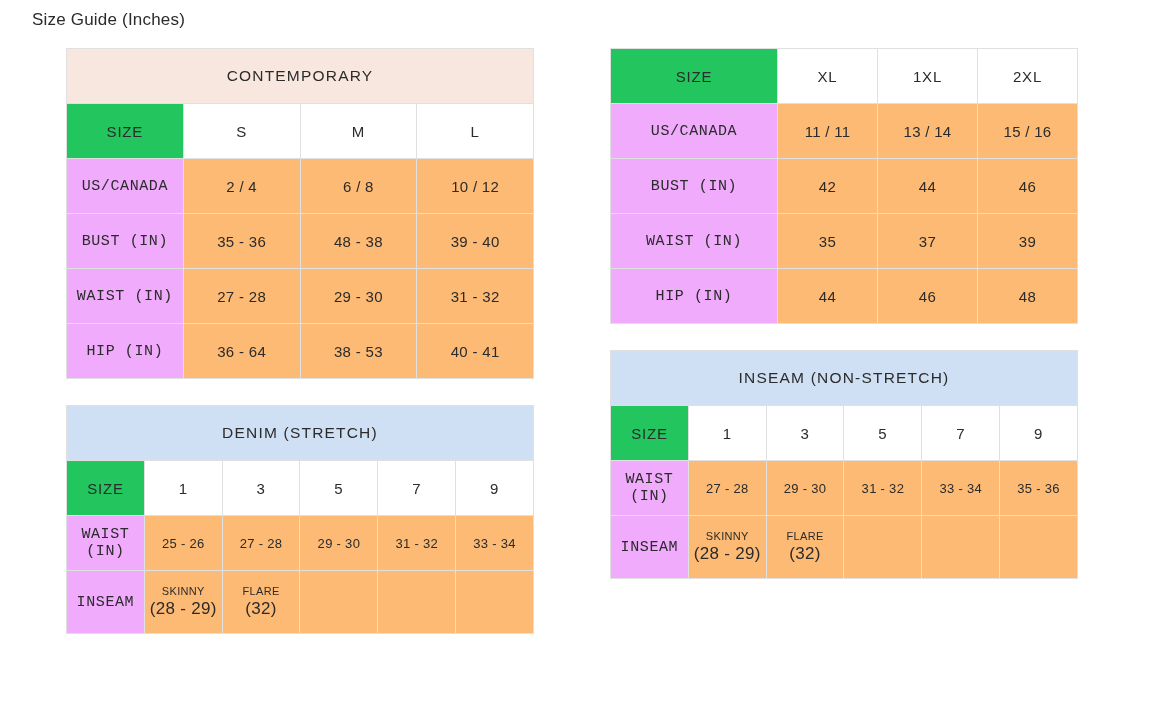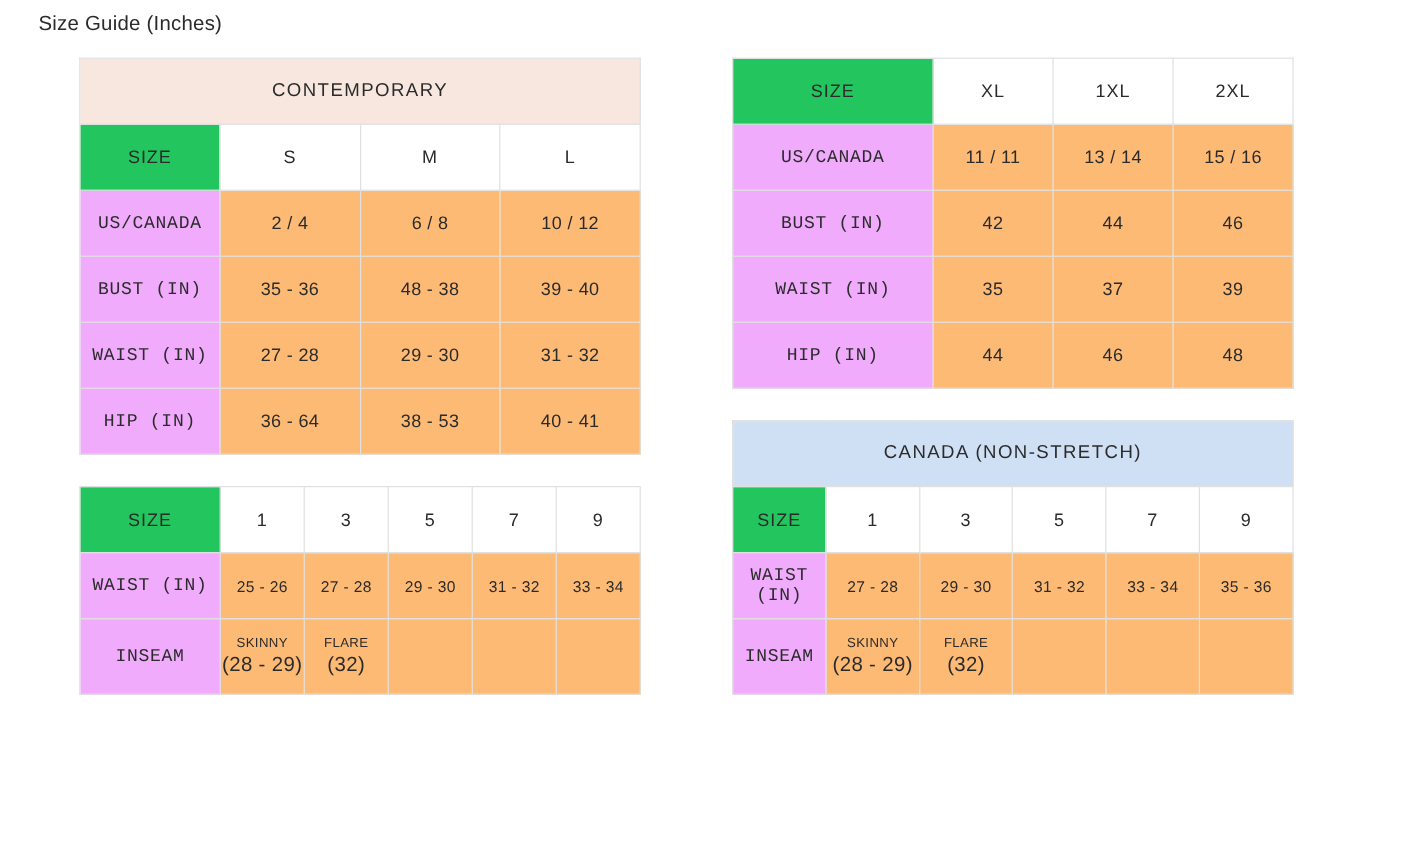--- a/index.html
+++ b/index.html
@@ -145,20 +145,23 @@
         <td class="val-cell">38 - 53</td>
         <td class="val-cell">40 - 41</td>
       </tr>
     </tbody>
       </table>
 
     <div class="spacer-block"></div>
 
     <table class="size-table denim">
       <tbody>
+          <tr>
+        <td class="caption-cell cap-blue" colspan="6">DENIM (STRETCH)</td>
+      </tr>
       <tr>
         <td class="hdr-cell hdr-label" style="width:116px">SIZE</td>
         <td class="hdr-cell hdr-val">1</td>
         <td class="hdr-cell hdr-val">3</td>
         <td class="hdr-cell hdr-val">5</td>
         <td class="hdr-cell hdr-val">7</td>
         <td class="hdr-cell hdr-val">9</td>
       </tr>
       <tr>
         <td class="row-label">WAIST (IN)</td>
@@ -222,21 +225,21 @@
         <td class="val-cell">48</td>
       </tr>
     </tbody>
       </table>
 
     <div class="spacer-block"></div>
 
     <table class="size-table denim">
       <tbody>
           <tr>
-        <td class="caption-cell cap-blue" colspan="6">CANADA (NON-STRETCH)</td>
+        <td class="caption-cell cap-blue" colspan="6">INSEAM (NON-STRETCH)</td>
       </tr>
       <tr>
         <td class="hdr-cell hdr-label" style="width:116px">SIZE</td>
         <td class="hdr-cell hdr-val">1</td>
         <td class="hdr-cell hdr-val">3</td>
         <td class="hdr-cell hdr-val">5</td>
         <td class="hdr-cell hdr-val">7</td>
         <td class="hdr-cell hdr-val">9</td>
       </tr>
       <tr>

